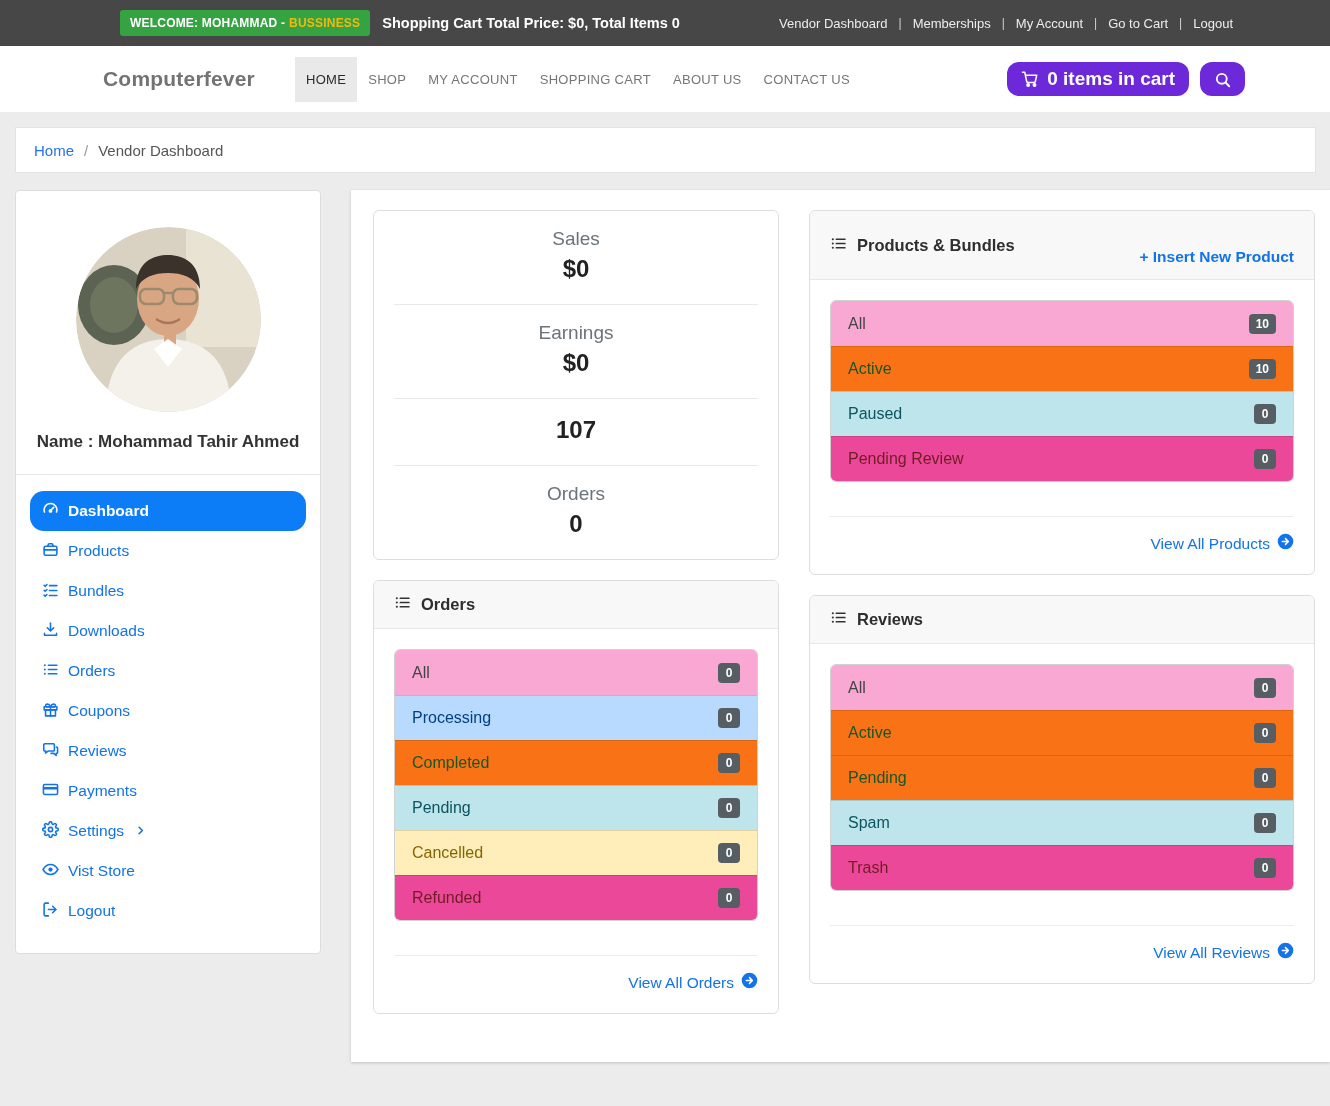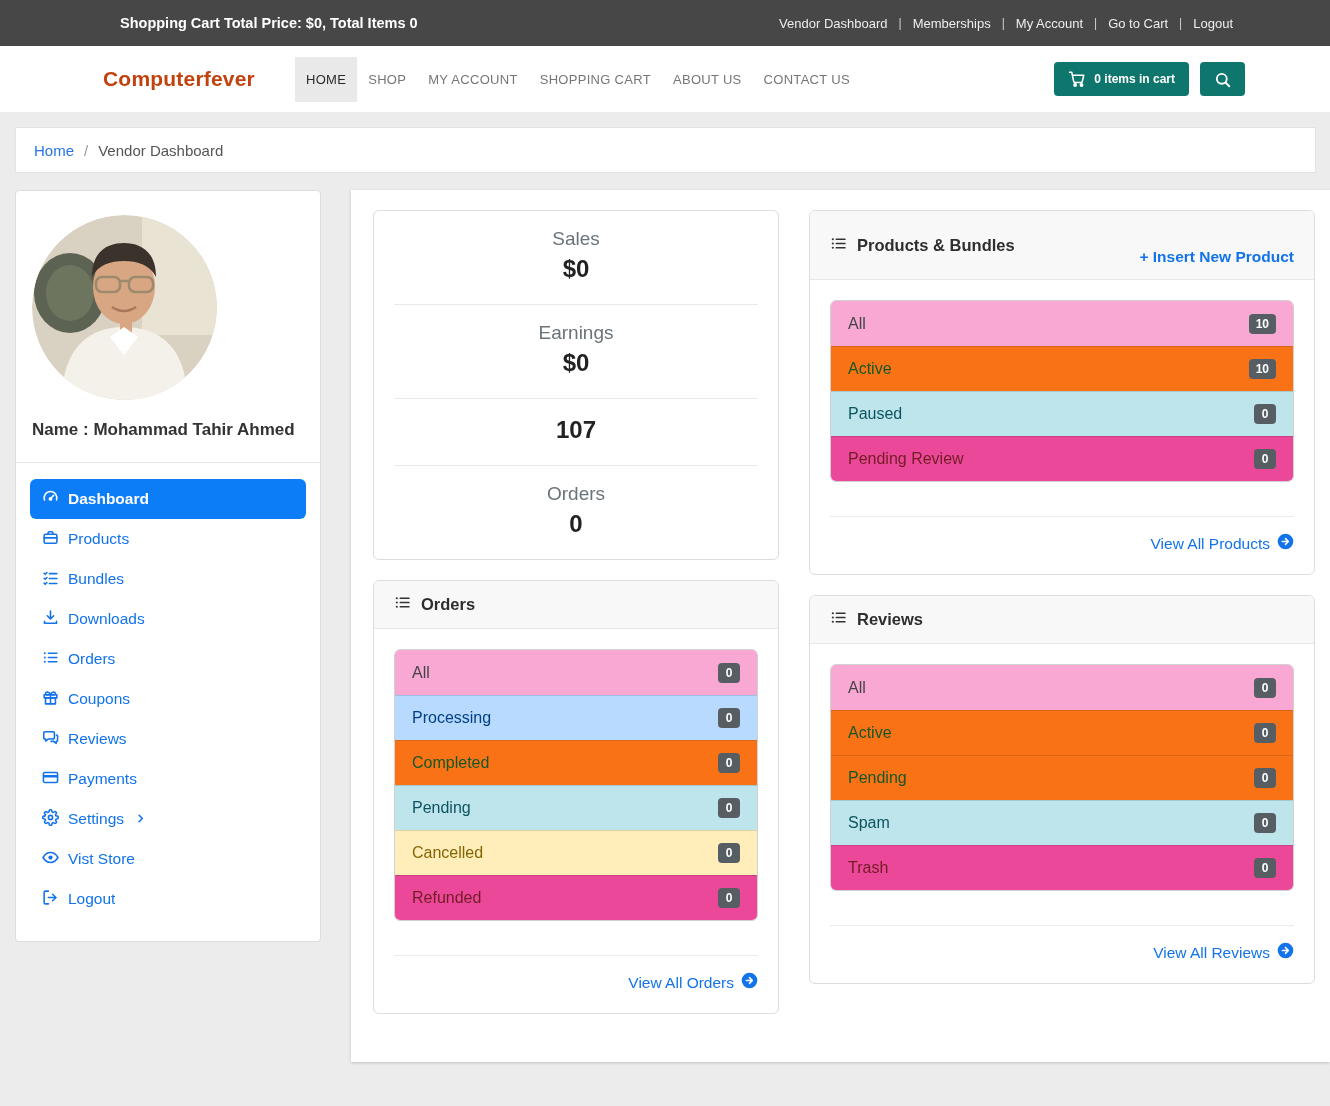--- a/index.html
+++ b/index.html
@@ -20,56 +20,56 @@
                    padding:6px 10px; border-radius:3px; letter-spacing:.2px; white-space:nowrap; }
   .welcome-badge .hl { color:#f0b90e; margin-left:4px; }
   .cart-summary { color:#fff; font-size:14.5px; font-weight:bold; white-space:nowrap; }
   .topbar-links { display:flex; align-items:center; font-size:13px; }
   .topbar-links a { color:#ededed; padding:0 4px; white-space:nowrap; }
   .topbar-links .tsep { color:#cfcfcf; margin:0 7px; font-size:12px; }
 
   
   .navbar { background:#fff; height:66px; display:flex; align-items:center;
             padding:0 85px 0 103px; }
-  .brand { font-size:21px; font-weight:bold; color:#c2410c; margin-right:40px; letter-spacing:.2px; }
+  .brand { font-size:21px; font-weight:bold; color:#737373; margin-right:40px; letter-spacing:.2px; }
   .nav-menu { list-style:none; display:flex; align-items:center; flex:1; }
   .nav-menu a { display:block; font-size:13px; color:#767676; padding:15px 11px;
                 letter-spacing:.3px; white-space:nowrap; }
   .nav-menu a.active { background:#e9e9e9; color:#2b2b2b; }
   .nav-actions { display:flex; align-items:center; gap:11px; }
-  .btn-teal { background:#0f766e; color:#fff; border:none; border-radius:4px; height:34px;
-              display:flex; align-items:center; gap:8px; padding:0 14px; font-size:12px;
+  .btn-teal { background:#6d28d9; color:#fff; border:none; border-radius:12px; height:34px;
+              display:flex; align-items:center; gap:8px; padding:0 14px; font-size:19px;
               font-weight:bold; cursor:pointer; font-family:inherit; }
   .btn-teal svg { display:block; }
 
   
   .breadcrumb-bar { background:#fff; border:1px solid #e3e3e3; height:46px; margin:15px 14px 0 15px;
                     display:flex; align-items:center; padding:0 18px; font-size:15px; }
   .breadcrumb-bar a { color:#2573e8; }
   .breadcrumb-bar .bsep { color:#9a9a9a; margin:0 10px; }
   .breadcrumb-bar .current { color:#555; }
 
   
   .content { display:flex; align-items:flex-start; margin-top:17px; padding-left:15px; }
   .sidebar { width:306px; background:#fff; border:1px solid #ddd; border-radius:4px; flex:none; }
   .main-panel { flex:1; background:#fff; box-shadow:0 1px 3px rgba(0,0,0,.18);
                 margin-left:30px; min-height:872px; padding:20px 15px 36px 22px;
                 display:flex; gap:30px; align-items:flex-start; }
   .col-left { width:406px; flex:none; }
   .col-right { flex:1; }
 
   
-  .profile { text-align:left; padding:24px 16px 0; }
+  .profile { text-align:center; padding:36px 16px 0; }
   .avatar { width:185px; height:185px; border-radius:50%; overflow:hidden; display:inline-block; }
   .profile-name { font-size:17px; font-weight:bold; color:#333; margin:16px 0 22px; }
   .side-divider { height:1px; background:#e8e8e8; }
   .side-menu { list-style:none; padding:16px 14px 22px; }
   .side-menu a { display:flex; align-items:center; gap:9px; height:40px; padding:0 12px;
                  color:#1273eb; font-size:15.5px; border-radius:6px; }
-  .side-menu a.active { background:#0d7cf7; color:#fff; font-weight:bold; }
+  .side-menu a.active { background:#0d7cf7; color:#fff; font-weight:bold;border-radius:14px; }
   .side-menu svg { flex:none; }
   .chev { margin-left:2px; }
 
   
   .stats-card { background:#fff; border:1px solid #ddd; border-radius:6px; }
   .stat-block { text-align:center; padding:17px 0 21px; }
   .stat-label { color:#6b737b; font-size:19px; margin-bottom:5px; }
   .stat-value { color:#222; font-size:24px; font-weight:bold; }
   .stat-divider { height:1px; background:#e9e9e9; margin:0 20px; }
 
@@ -96,20 +96,21 @@
            padding:3px 7px; border-radius:4px; min-width:22px; text-align:center; }
   .panel-divider { height:1px; background:#ececec; margin:14px 20px 0; }
   .panel-footer { display:flex; justify-content:flex-end; padding:16px 20px 20px; }
   .panel-footer a { color:#1273eb; font-size:15.5px; display:flex; align-items:center; gap:7px; }
 </style>
 </head>
 <body>
 
 <header class="topbar">
   <div class="topbar-left">
+    <span class="welcome-badge"><span>WELCOME: MOHAMMAD -</span><span class="hl">BUSSINESS</span></span>
     <span class="cart-summary">Shopping Cart Total Price: $0, Total Items 0</span>
   </div>
   <nav class="topbar-links">
     <a>Vendor Dashboard</a>
       <span class="tsep">|</span>
     <a>Memberships</a>
       <span class="tsep">|</span>
     <a>My Account</a>
       <span class="tsep">|</span>
     <a>Go to Cart</a>

